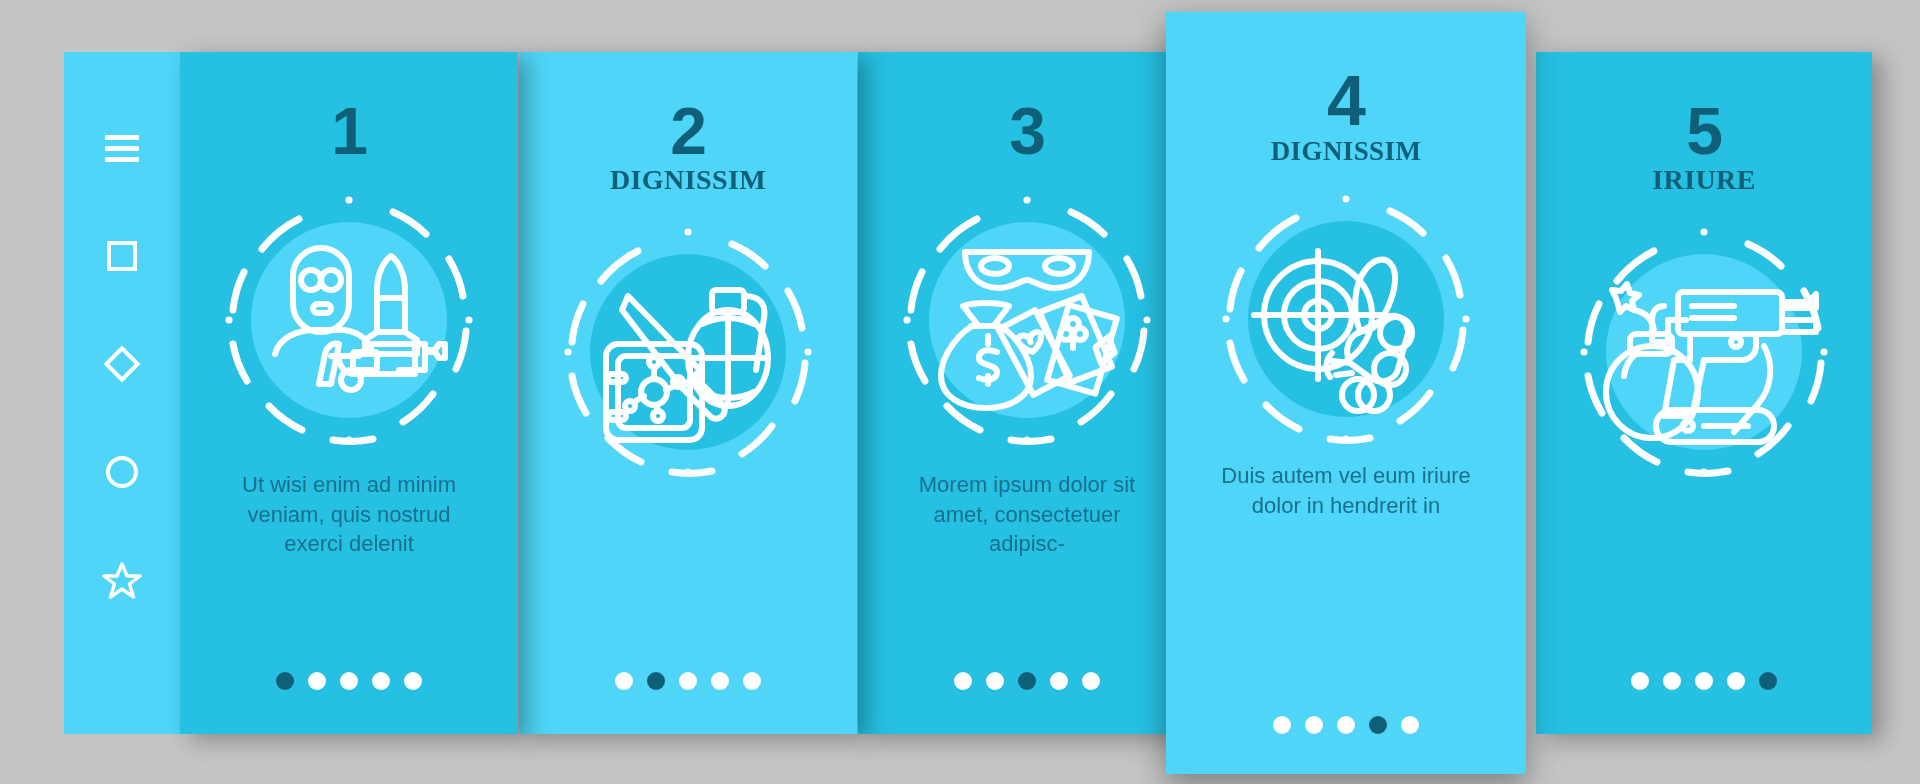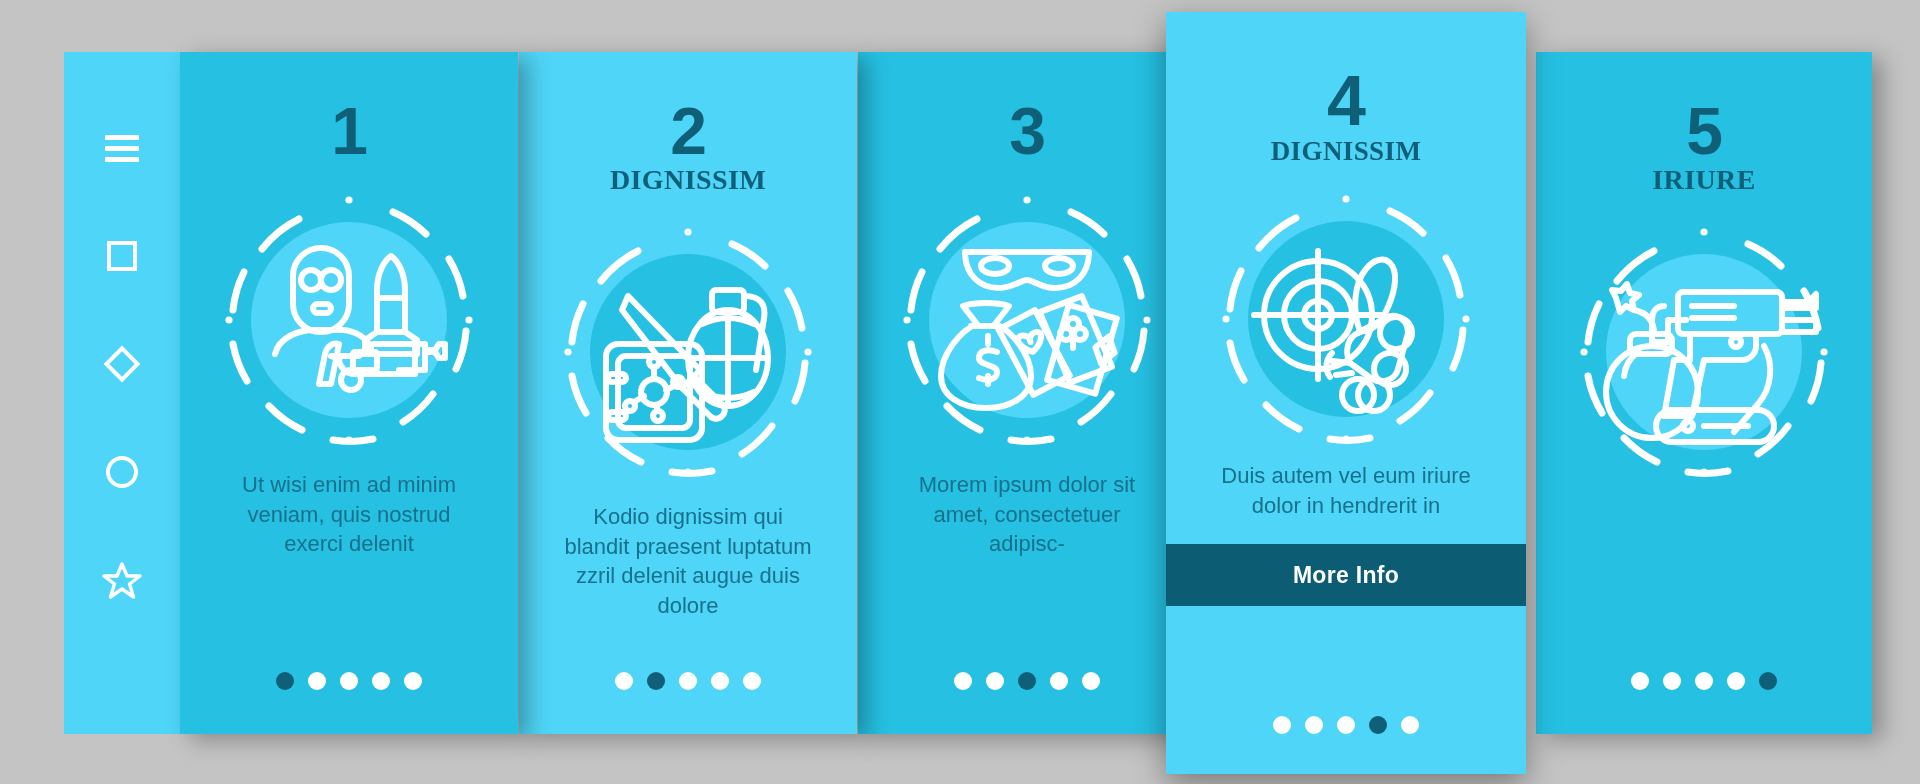--- a/index.html
+++ b/index.html
@@ -265,21 +265,20 @@
             <path d="M82 186 l10 -6"></path>
           <circle cx="126" cy="166" r="5"></circle>
             <path d="M122 170 l-8 4"></path>
           <circle cx="106" cy="200" r="5"></circle>
             <path d="M105 195 v-6"></path>
           <rect x="56" y="158" width="18" height="8" rx="4"></rect>
           <rect x="56" y="196" width="18" height="8" rx="4"></rect>
         </g>
       </svg>
     </div>
-    <div class="desc">Kodio dignissim qui blandit praesent luptatum zzril delenit augue duis dolore</div>
     <div class="dots">
       <span class="dot"></span>
       <span class="dot on"></span>
       <span class="dot"></span>
       <span class="dot"></span>
       <span class="dot"></span>
     </div>
   </div>
 
   <div class="card dark c3">
@@ -373,21 +372,20 @@
           <path d="M122 170 c-6 6 -8 16 -2 24"></path>
 
           <circle cx="186" cy="150" r="16"></circle>
           <circle cx="180" cy="186" r="16"></circle>
           <circle cx="164" cy="212" r="16"></circle>
           <circle cx="148" cy="212" r="16"></circle>
         </g>
       </svg>
     </div>
     <div class="desc">Duis autem vel eum iriure dolor in hendrerit in</div>
-    <div class="cta">More Info</div>
     <div class="dots">
       <span class="dot"></span>
       <span class="dot"></span>
       <span class="dot"></span>
       <span class="dot on"></span>
       <span class="dot"></span>
     </div>
   </div>
 
   <div class="card dark c5">

